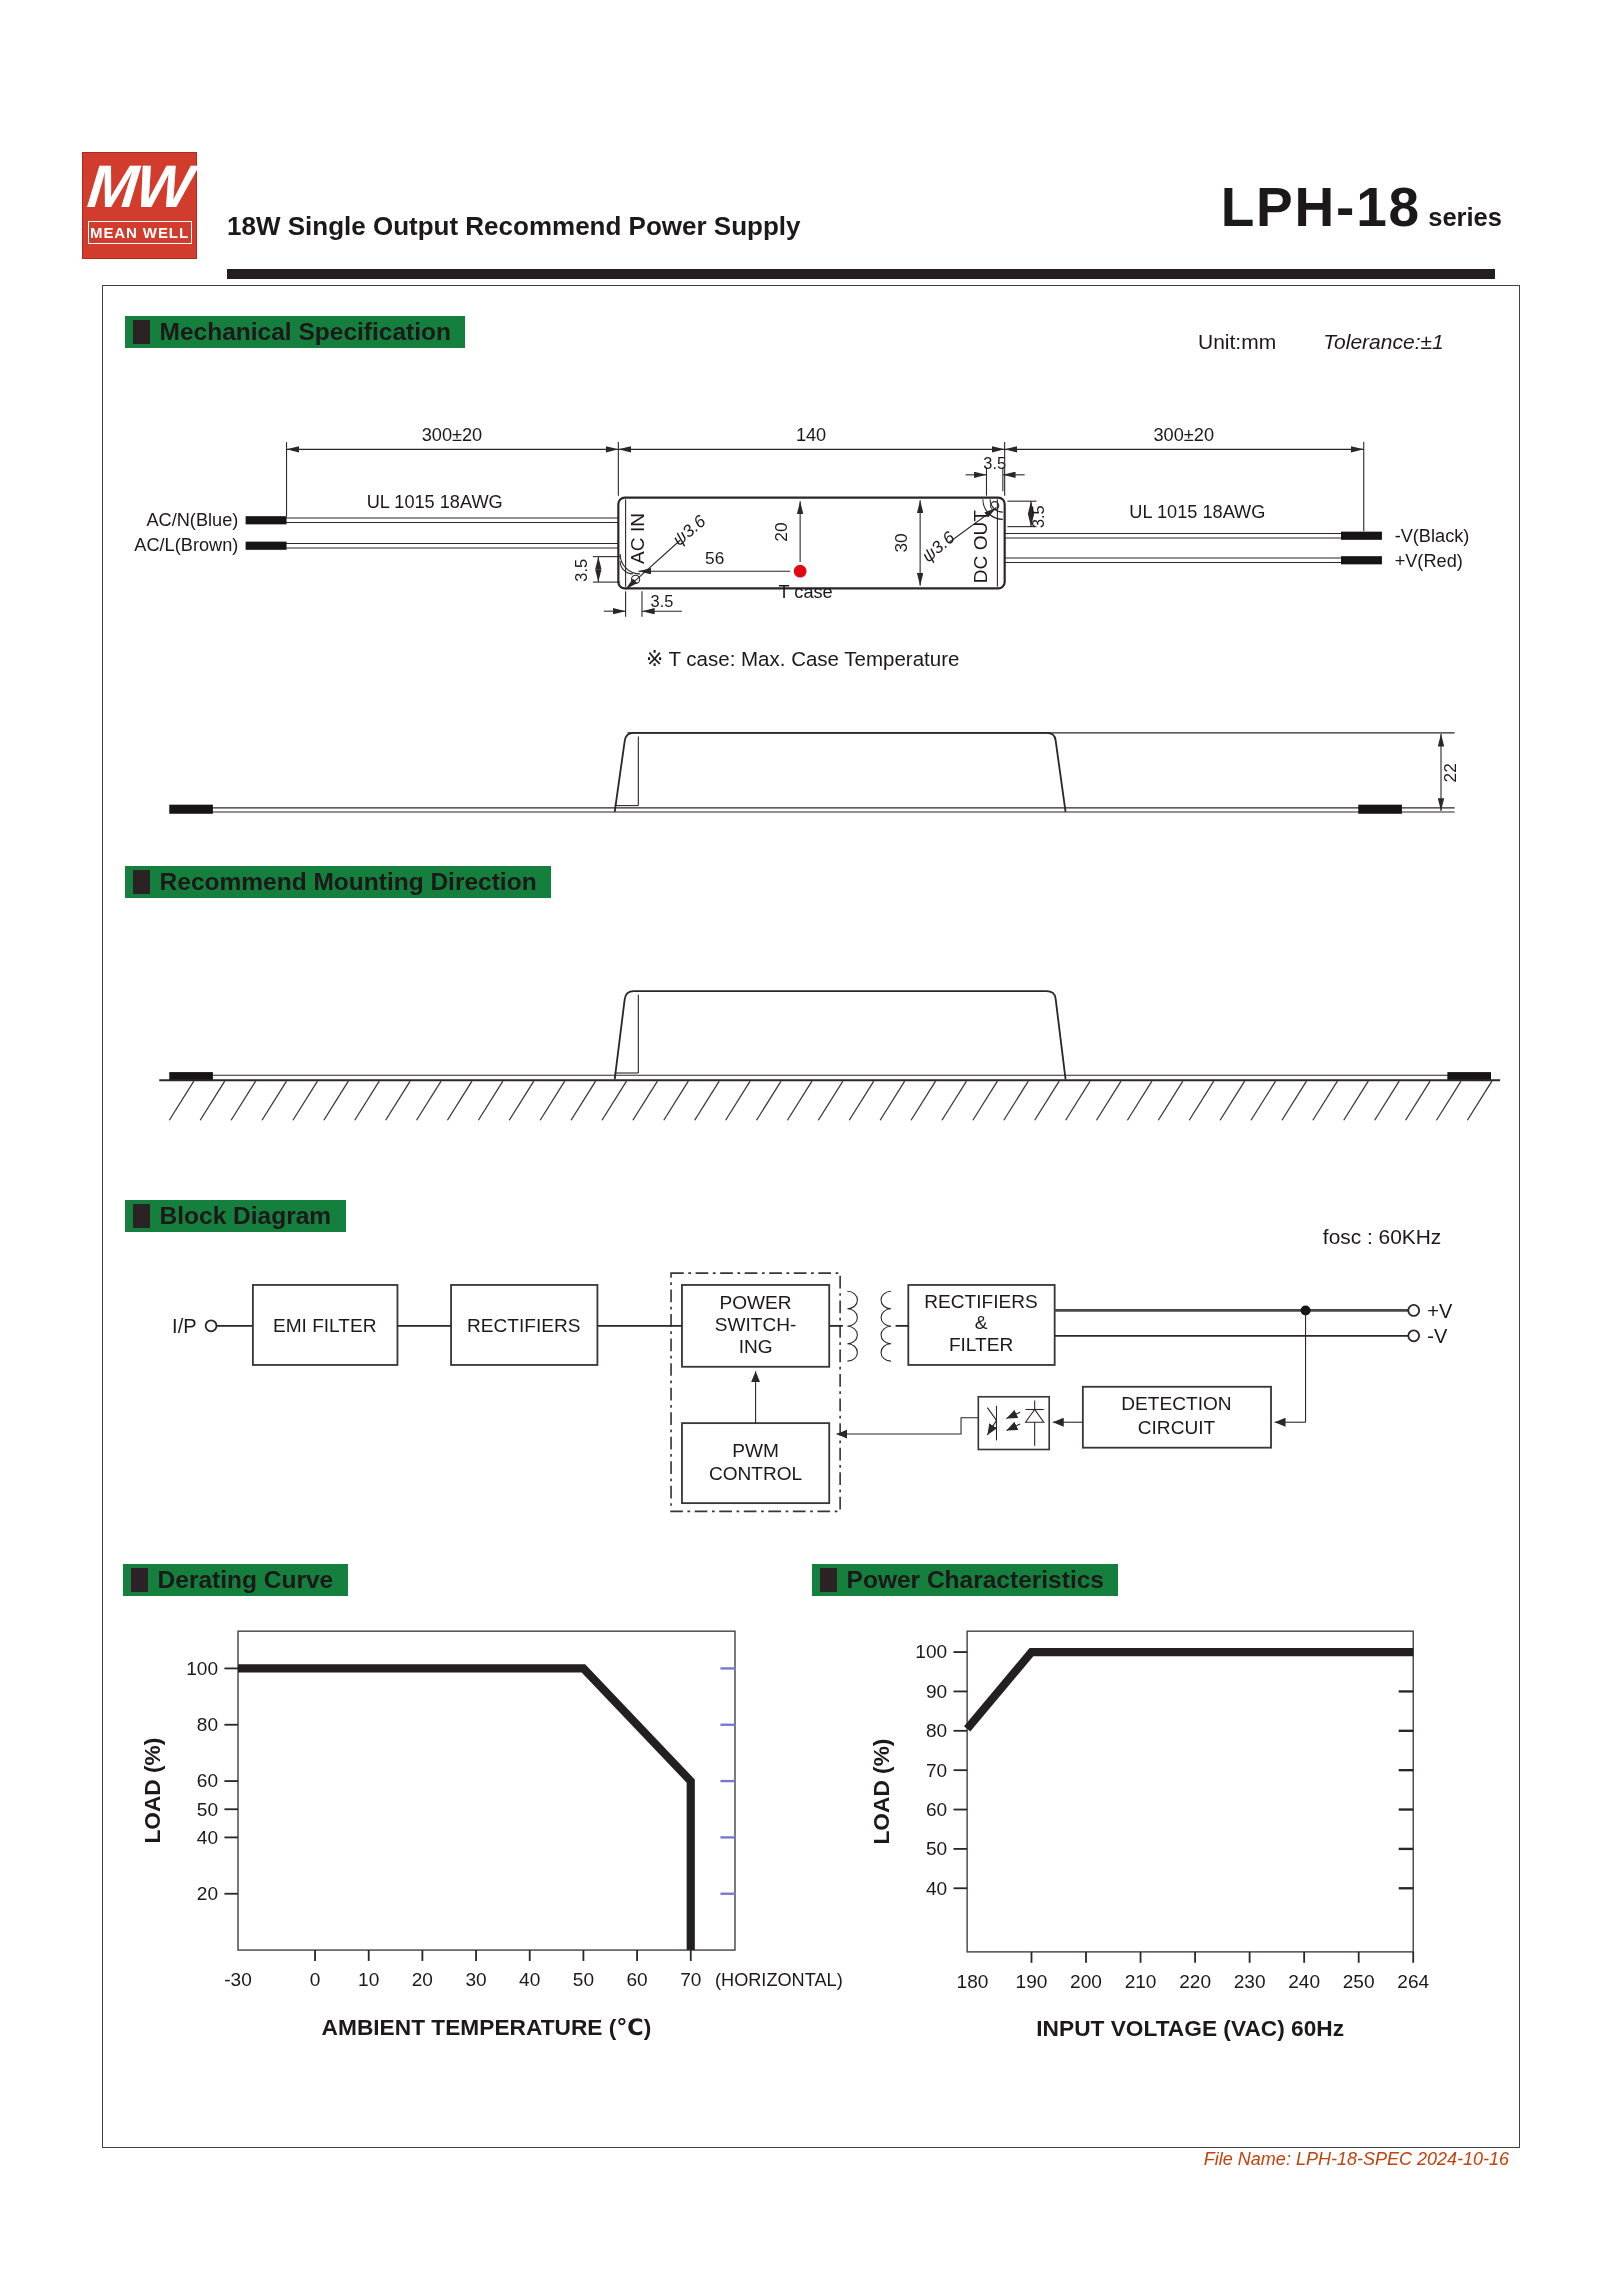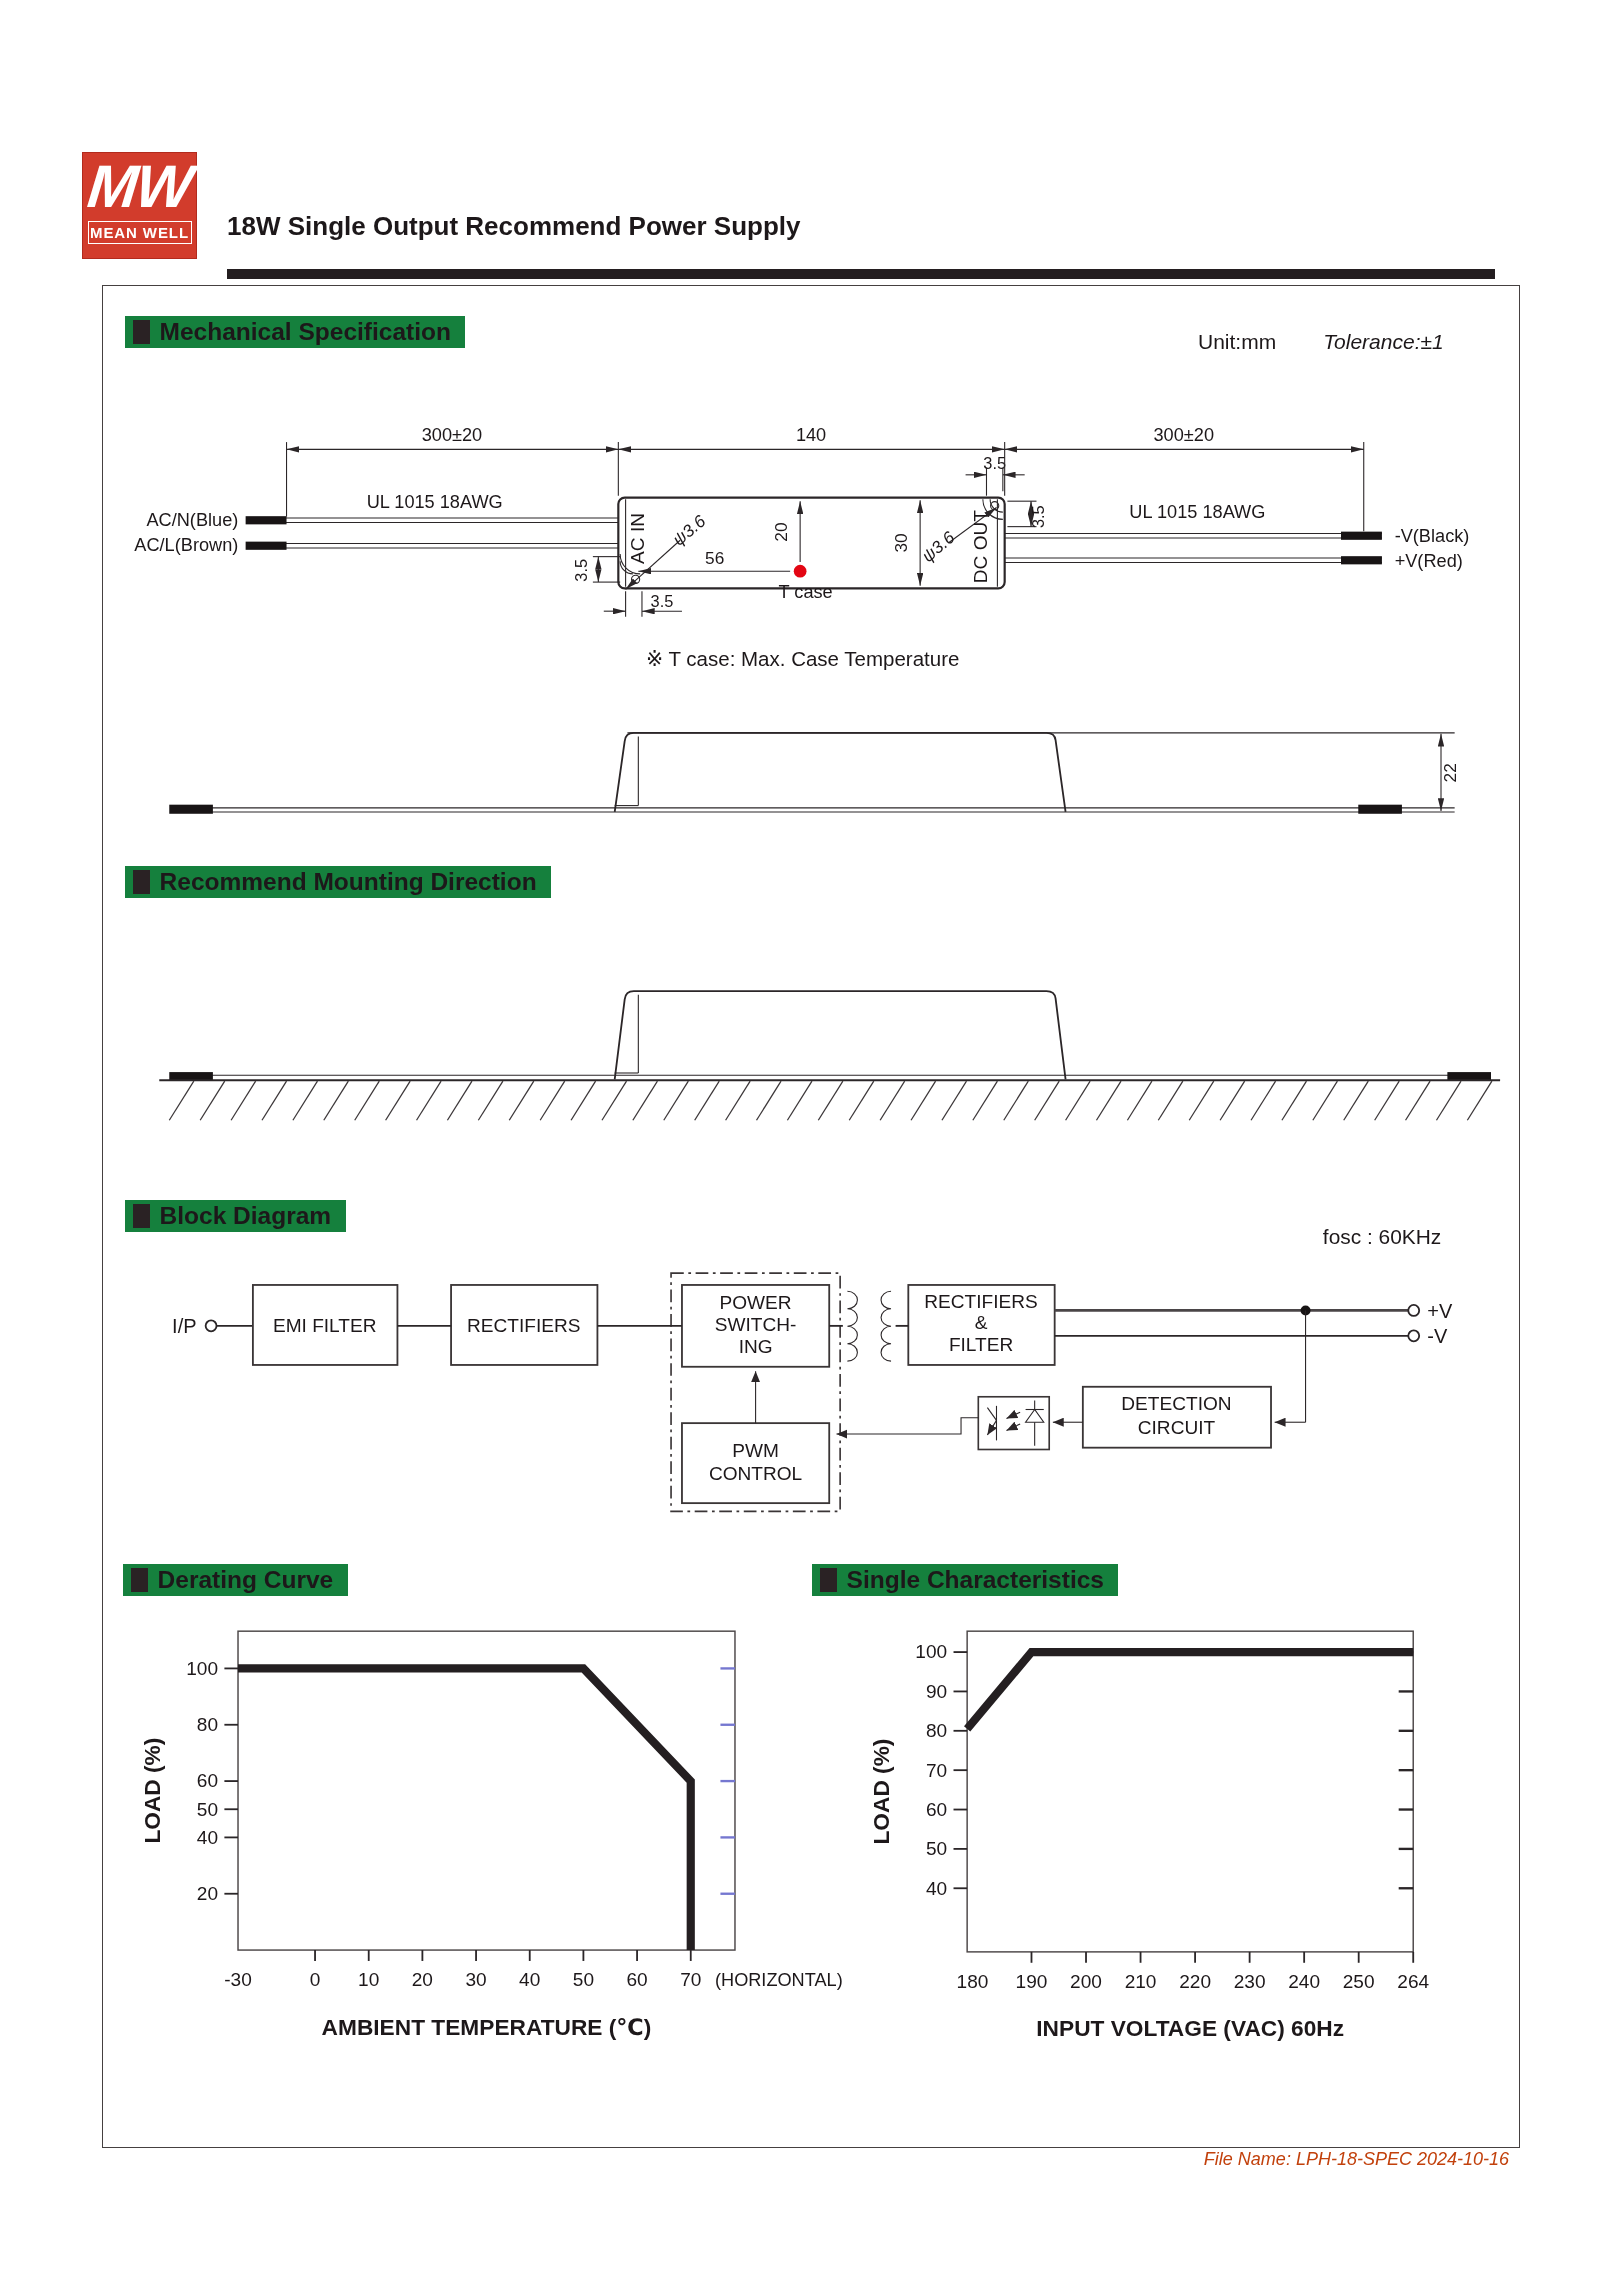--- a/index.html
+++ b/index.html
@@ -39,20 +39,23 @@
 </head>
 <body>
 
 <div class="page">
 
   <div class="abs logo">
     <span class="logo-mw">MW</span>
     <span class="logo-strip">MEAN WELL</span>
   </div>
   <div class="abs prod-title">18W Single Output Recommend Power Supply</div>
+  <div class="abs series-wrap">
+    <span class="series-big">LPH-18</span><span class="series-small">series</span>
+  </div>
   <div class="abs hrule"></div>
   <div class="abs content-border"></div>
 
   <div class="abs sec" style="left:125px;top:316px;">
     <span class="sq"></span>
     <span>Mechanical Specification</span>
   </div>
   <div class="abs unit-note">
     <span>Unit:mm</span><span style="margin-right:0;font-style:italic;">Tolerance:±1</span>
   </div>
@@ -315,21 +318,21 @@
     <text class="t22" x="1570" y="1449">+V</text>
     <text class="t22" x="1570" y="1477">-V</text>
   </svg>
 
   <div class="abs sec" style="left:123px;top:1564px;">
     <span class="sq"></span>
     <span>Derating Curve</span>
   </div>
   <div class="abs sec" style="left:812px;top:1564px;">
     <span class="sq"></span>
-    <span>Single Characteristics</span>
+    <span>Power Characteristics</span>
   </div>
 
   <svg id="chart1" style="left:118px;top:1623px;" width="727" height="427" viewBox="130 1785 800 470">
       <rect x="262" y="1794" width="547" height="351" fill="none" stroke="#4c4748" stroke-width="1.6"></rect>
       <line x1="247" y1="1835" x2="262" y2="1835" stroke="#2b2628" stroke-width="2"></line>
       <text x="240" y="1842" text-anchor="end" font-size="21">100</text>
       <line x1="247" y1="1897" x2="262" y2="1897" stroke="#2b2628" stroke-width="2"></line>
       <text x="240" y="1904" text-anchor="end" font-size="21">80</text>
       <line x1="247" y1="1959" x2="262" y2="1959" stroke="#2b2628" stroke-width="2"></line>
       <text x="240" y="1966" text-anchor="end" font-size="21">60</text>

